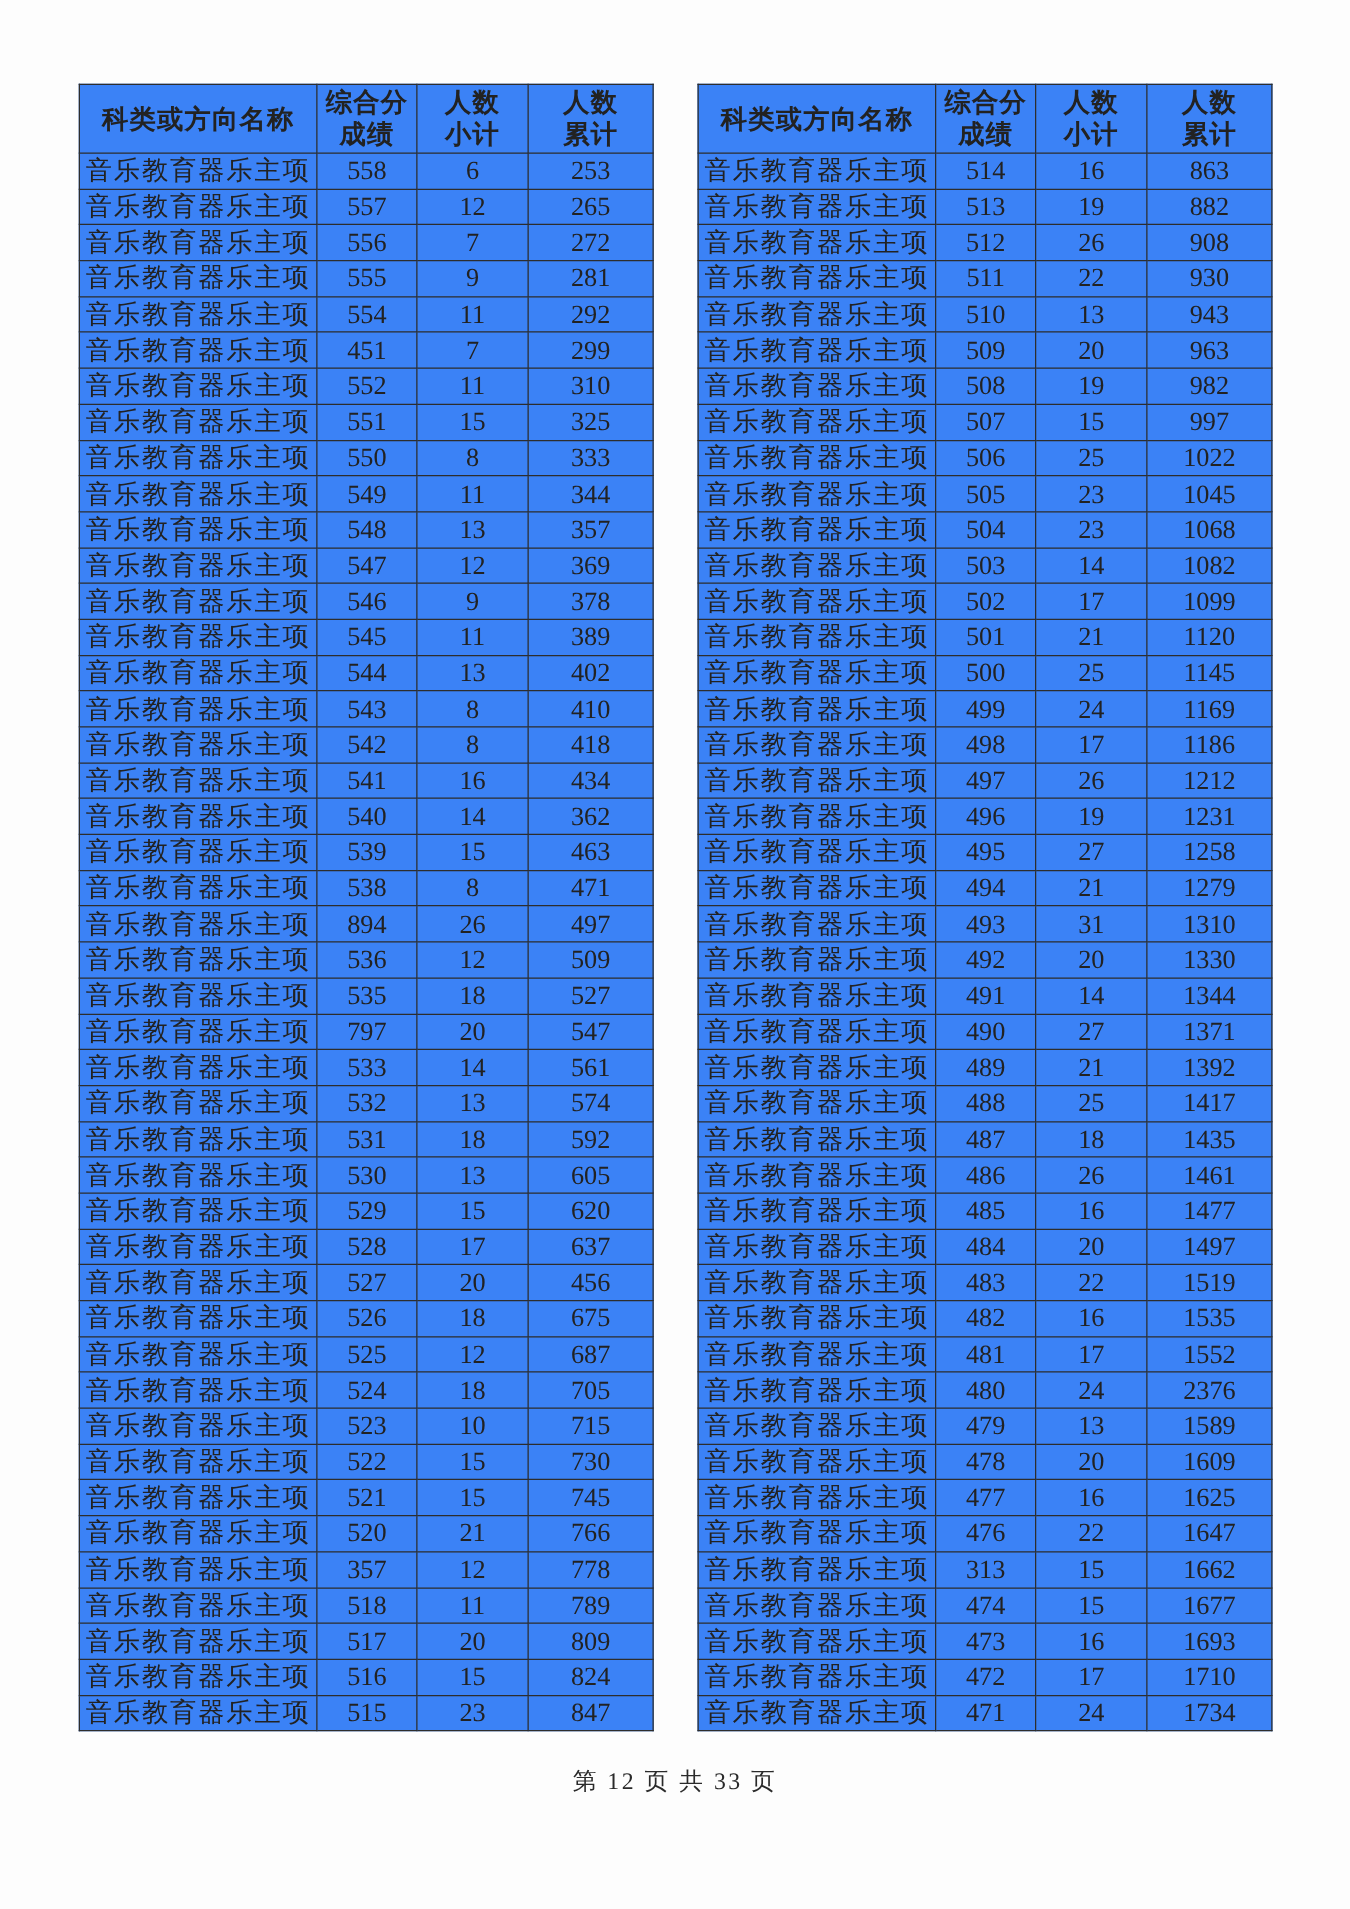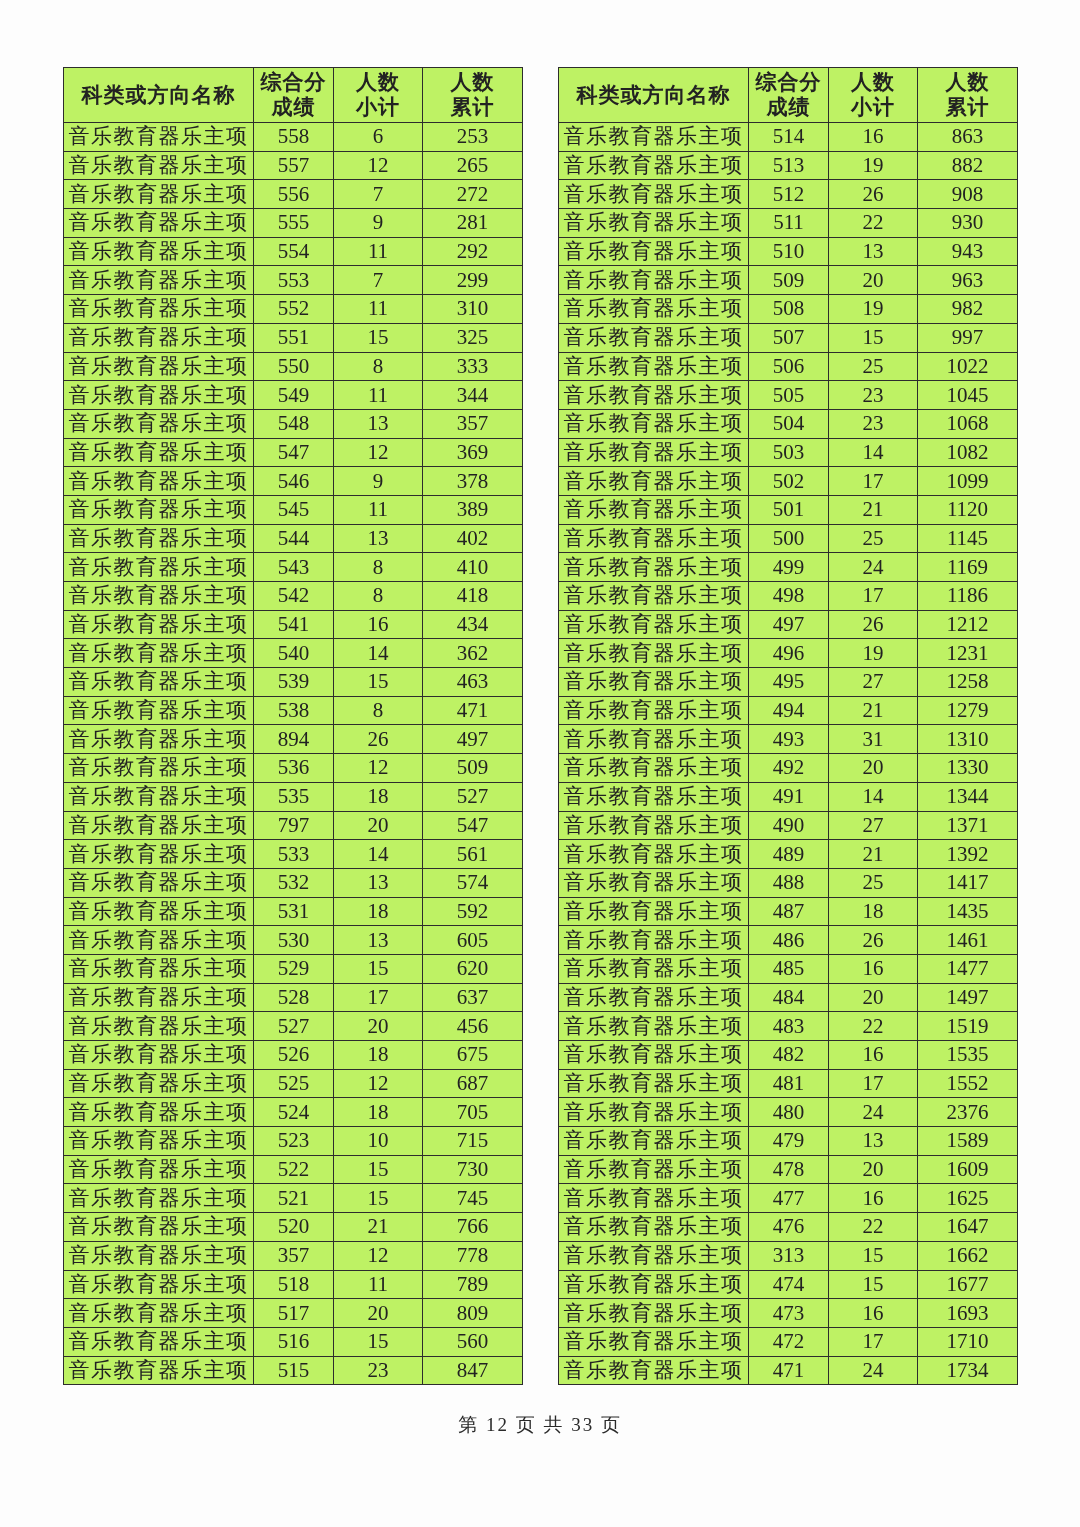--- a/index.html
+++ b/index.html
@@ -17,21 +17,21 @@
   .page {
     position: absolute;
     inset: 0;
   }
   table.score-table {
     position: absolute;
     top: 67px;
     border-collapse: collapse;
     table-layout: fixed;
     width: 459px;
-    background: #bef264;
+    background: #3b82f6;
   }
   table.score-table.left  { left: 63px;  }
   table.score-table.right { left: 558px; }
   table.score-table th,
   table.score-table td {
     border: 1.5px solid #2d2d2d;
     text-align: center;
     vertical-align: middle;
     padding: 0;
     overflow: hidden;
@@ -112,21 +112,21 @@
           <td>281</td>
         </tr>
         <tr>
           <td class="cat-cell">音乐教育器乐主项</td>
           <td>554</td>
           <td>11</td>
           <td>292</td>
         </tr>
         <tr>
           <td class="cat-cell">音乐教育器乐主项</td>
-          <td>553</td>
+          <td>451</td>
           <td>7</td>
           <td>299</td>
         </tr>
         <tr>
           <td class="cat-cell">音乐教育器乐主项</td>
           <td>552</td>
           <td>11</td>
           <td>310</td>
         </tr>
         <tr>
@@ -336,21 +336,21 @@
         <tr>
           <td class="cat-cell">音乐教育器乐主项</td>
           <td>517</td>
           <td>20</td>
           <td>809</td>
         </tr>
         <tr>
           <td class="cat-cell">音乐教育器乐主项</td>
           <td>516</td>
           <td>15</td>
-          <td>560</td>
+          <td>824</td>
         </tr>
         <tr>
           <td class="cat-cell">音乐教育器乐主项</td>
           <td>515</td>
           <td>23</td>
           <td>847</td>
         </tr>
       </tbody>
   </table>
 

